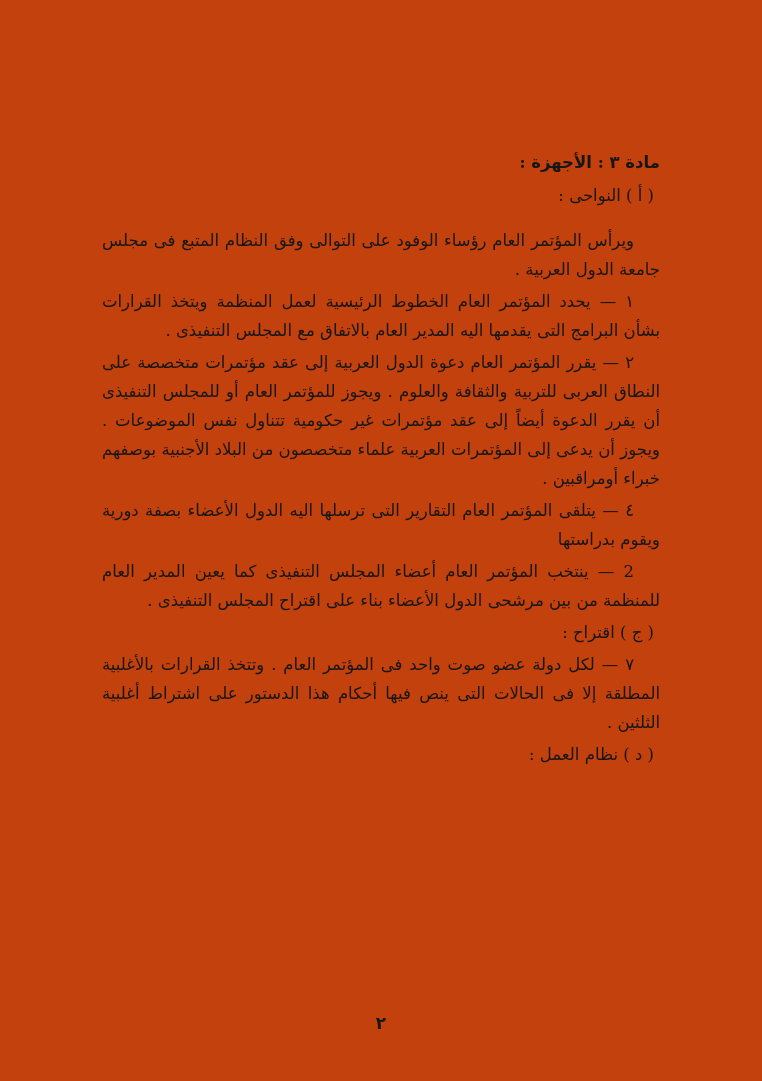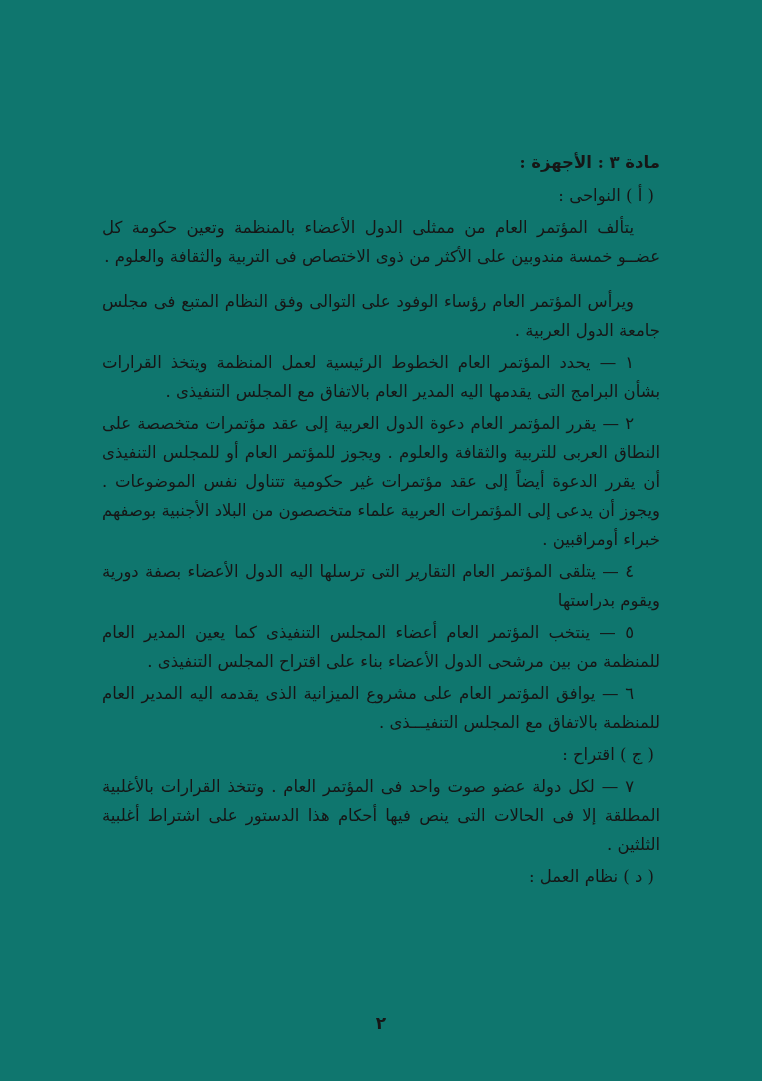--- a/index.html
+++ b/index.html
@@ -5,21 +5,21 @@
   html, body {
     margin: 0;
     padding: 0;
     background: #e8e8e6;
   }
   .page {
     position: relative;
     width: 762px;
     height: 1081px;
     margin: 0 auto;
-    background: #0f766e;
+    background: #c2410c;
     box-sizing: border-box;
     overflow: hidden;
     font-family: "DejaVu Serif", "DejaVu Sans", serif;
     color: #161616;
     direction: rtl;
   }
   .content {
     position: absolute;
     top: 148px;
     right: 102px;
@@ -63,27 +63,25 @@
     color: #161616;
   }
 </style>
 </head>
 <body>
 
 <div class="page">
   <main class="content">
     <p class="heading first">مادة ٣ : الأجهزة :</p>
     <p class="label">( أ ) النواحى :</p>
-    <p class="para">يتألف المؤتمر العام من ممثلى الدول الأعضاء بالمنظمة وتعين حكومة كل عضــو خمسة مندوبين على الأكثر من ذوى الاختصاص فى التربية والثقافة والعلوم .</p>
     <p class="para spacer-lg">ويرأس المؤتمر العام رؤساء الوفود على التوالى وفق النظام المتبع فى مجلس جامعة الدول العربية .</p>
     <p class="item">١ — يحدد المؤتمر العام الخطوط الرئيسية لعمل المنظمة ويتخذ القرارات بشأن البرامج التى يقدمها اليه المدير العام بالاتفاق مع المجلس التنفيذى .</p>
     <p class="item">٢ — يقرر المؤتمر العام دعوة الدول العربية إلى عقد مؤتمرات متخصصة على النطاق العربى للتربية والثقافة والعلوم . ويجوز للمؤتمر العام أو للمجلس التنفيذى أن يقرر الدعوة أيضاً إلى عقد مؤتمرات غير حكومية تتناول نفس الموضوعات . ويجوز أن يدعى إلى المؤتمرات العربية علماء متخصصون من البلاد الأجنبية بوصفهم خبراء أومراقبين .</p>
     <p class="item">٤ — يتلقى المؤتمر العام التقارير التى ترسلها اليه الدول الأعضاء بصفة دورية ويقوم بدراستها</p>
-    <p class="item">٥ — ينتخب المؤتمر العام أعضاء المجلس التنفيذى كما يعين المدير العام للمنظمة من بين مرشحى الدول الأعضاء بناء على اقتراح المجلس التنفيذى .</p>
-    <p class="item">٦ — يوافق المؤتمر العام على مشروع الميزانية الذى يقدمه اليه المدير العام للمنظمة بالاتفاق مع المجلس التنفيـــذى .</p>
+    <p class="item">2 — ينتخب المؤتمر العام أعضاء المجلس التنفيذى كما يعين المدير العام للمنظمة من بين مرشحى الدول الأعضاء بناء على اقتراح المجلس التنفيذى .</p>
     <p class="label">( ج ) اقتراح :</p>
     <p class="item">٧ — لكل دولة عضو صوت واحد فى المؤتمر العام . وتتخذ القرارات بالأغلبية المطلقة إلا فى الحالات التى ينص فيها أحكام هذا الدستور على اشتراط أغلبية الثلثين .</p>
     <p class="label">( د ) نظام العمل :</p>
 
   </main>
 
   <div class="page-number">٢</div>
 </div>
 
 </body></html>

